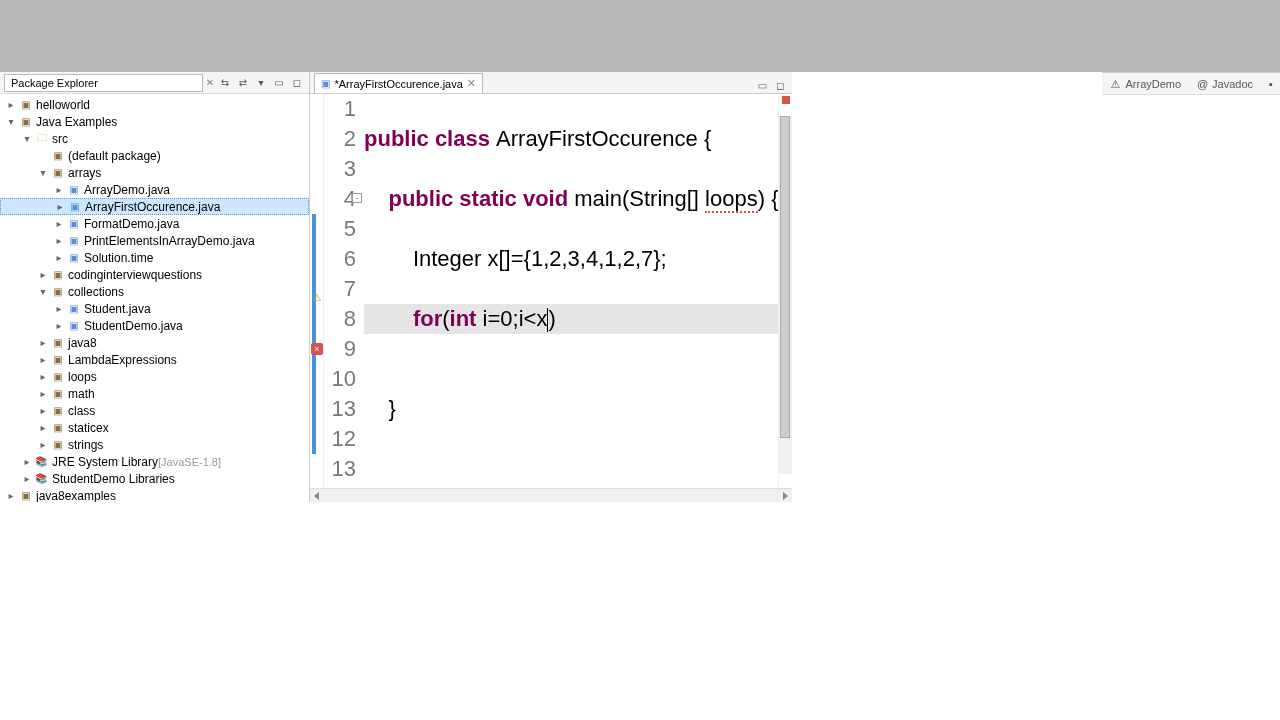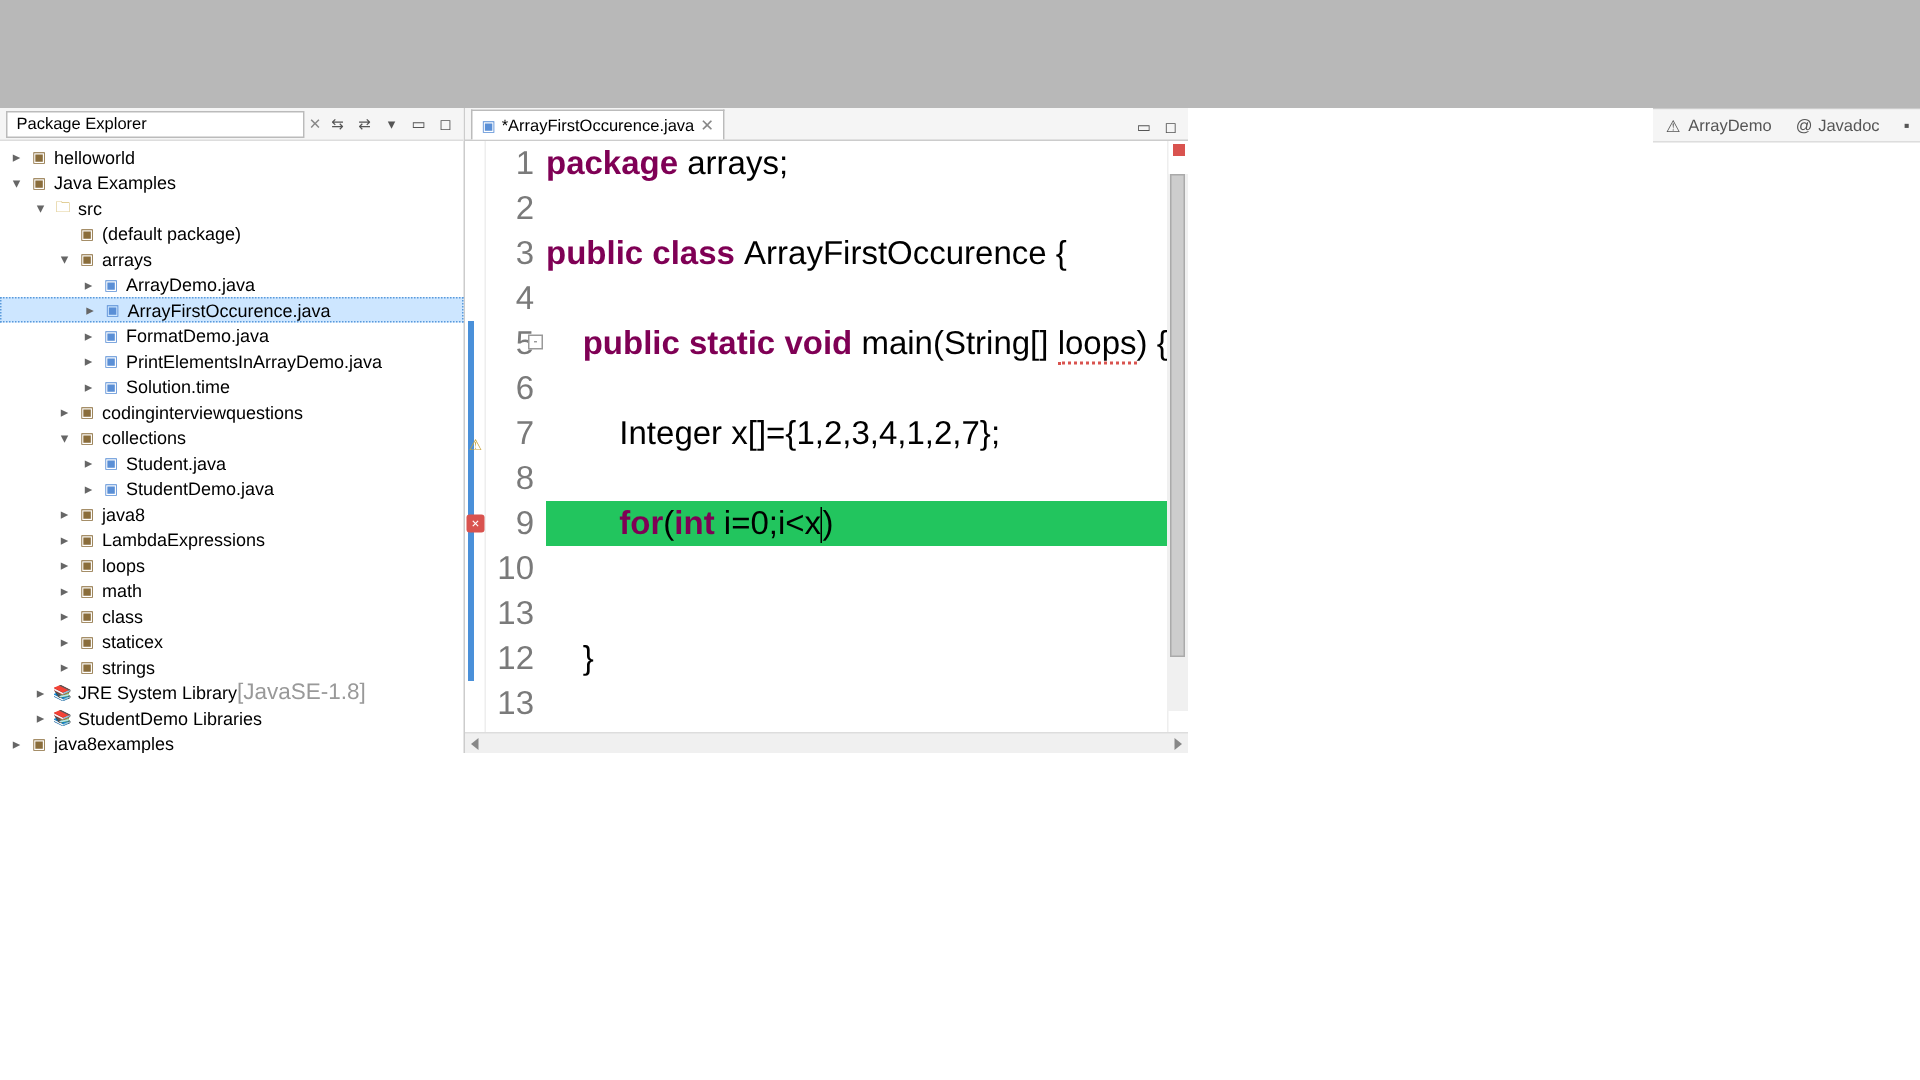--- a/index.html
+++ b/index.html
@@ -24,41 +24,41 @@
 .tree-item { display:flex; align-items:center; height:17px; cursor:pointer; white-space:nowrap; }
 .tree-item.selected { background:#cde6ff; border:1px dotted #5a9adb; }
 .tw { display:inline-block; width:14px; text-align:center; color:#666; font-size:10px; }
 .tree-icon { width:16px; height:14px; display:inline-flex; align-items:center; justify-content:center; font-size:10px; margin-right:2px; }
 .ic-proj { color:#8a6d3b; }
 .ic-folder { color:#c9a63f; }
 .ic-pkg { color:#8a6d3b; }
 .ic-java { color:#5a8fd6; }
 .ic-lib { color:#999; }
 .tree-label { font-size:12px; color:#000; }
-.jre-ver { color:#999; font-size:15px; }
+.jre-ver { color:#999; font-size:11px; }
 
 
 .editor-pane { flex:1; display:flex; flex-direction:column; position:relative; }
 .editor-tabs { height:22px; display:flex; align-items:flex-end; background:#f5f5f5; border-bottom:1px solid #ccc; padding-left:4px; }
 .editor-tab { display:flex; align-items:center; height:20px; padding:0 6px; background:#fff; border:1px solid #bbb; border-bottom:none; font-size:11px; gap:4px; }
 .tab-close { color:#888; cursor:pointer; font-size:11px; }
 .editor-minmax { margin-left:auto; display:flex; gap:2px; padding-right:4px; }
 .editor-body { flex:1; display:flex; font-family:Consolas,monospace; font-size:22px; line-height:30px; position:relative; overflow:hidden; background:#fff; }
 .marker-bar { width:14px; background:#fff; border-right:1px solid #eee; position:relative; }
 .blue-range { position:absolute; left:2px; width:4px; background:#4a90d9; }
 .err-marker { position:absolute; left:1px; width:12px; height:12px; background:#d9534f; border-radius:2px; font-size:9px; color:#fff; text-align:center; line-height:12px; }
 .warn-marker { position:absolute; left:1px; width:12px; height:12px; font-size:10px; color:#c9a63f; text-align:center; }
 .gutter { width:40px; text-align:right; padding-right:8px; color:#7a7a7a; user-select:none; }
 .gutter div { height:30px; }
 .code { flex:1; position:relative; }
 .code-line { height:30px; white-space:pre; }
 .kw { color:#7f0055; font-weight:bold; }
 .cursor { display:inline-block; width:1px; height:24px; background:#000; vertical-align:middle; }
 .underline-err { border-bottom:2px dotted #d9534f; }
-.hl-line { background:#22c55e; }
+.hl-line { background:#e5e5e5; }
 .ov-ruler { width:14px; background:#fff; border-left:1px solid #eee; position:relative; }
 .ov-red { position:absolute; right:2px; width:8px; height:8px; background:#d9534f; }
 .ov-warn { position:absolute; right:2px; width:8px; height:6px; background:#d9c33f; }
 .ov-cursor { position:absolute; right:1px; width:10px; height:2px; background:#5a9adb; }
 .fold { position:absolute; left:-12px; width:10px; height:10px; border:1px solid #999; font-size:8px; line-height:8px; text-align:center; color:#666; background:#fff; }
 .hscroll { height:14px; background:#f0f0f0; border-top:1px solid #ddd; position:relative; }
 .hscroll::before, .hscroll::after { content:''; position:absolute; top:3px; width:0; height:0; border-top:4px solid transparent; border-bottom:4px solid transparent; }
 .hscroll::before { left:4px; border-right:5px solid #888; }
 .hscroll::after { right:4px; border-left:5px solid #888; }
 
@@ -250,21 +250,20 @@
             <div>7</div>
             <div>8</div>
             <div>9</div>
             <div>10</div>
             <div>13</div>
             <div>12</div>
             <div>13</div>
           </div>
         <div class="code" id="code">
 
-        <div class="code-line" style="position: relative;"><span class="kw">package </span><span>arrays;</span></div>
             <div class="code-line" style="position: relative;"></div>
             <div class="code-line" style="position: relative;"><span class="kw">public class </span><span>ArrayFirstOccurence {</span></div>
             <div class="code-line" style="position: relative;"></div>
             <div class="code-line" style="position: relative;"><span>    </span><span class="kw">public static void </span><span>main(String[] </span><span class="underline-err">loops</span><span>) {</span><div class="fold" style="top: 9px;">-</div></div>
             <div class="code-line" style="position: relative;"></div>
             <div class="code-line" style="position: relative;"><span>        Integer x[]={1,2,3,4,1,2,7};</span></div>
             <div class="code-line" style="position: relative;"></div>
             <div class="code-line hl-line" style="position: relative;"><span>        </span><span class="kw">for</span><span>(</span><span class="kw">int </span><span>i=0;i&lt;x</span><span class="cursor"></span><span>)</span></div>
             <div class="code-line" style="position: relative;"></div>
             <div class="code-line" style="position: relative;"></div>

